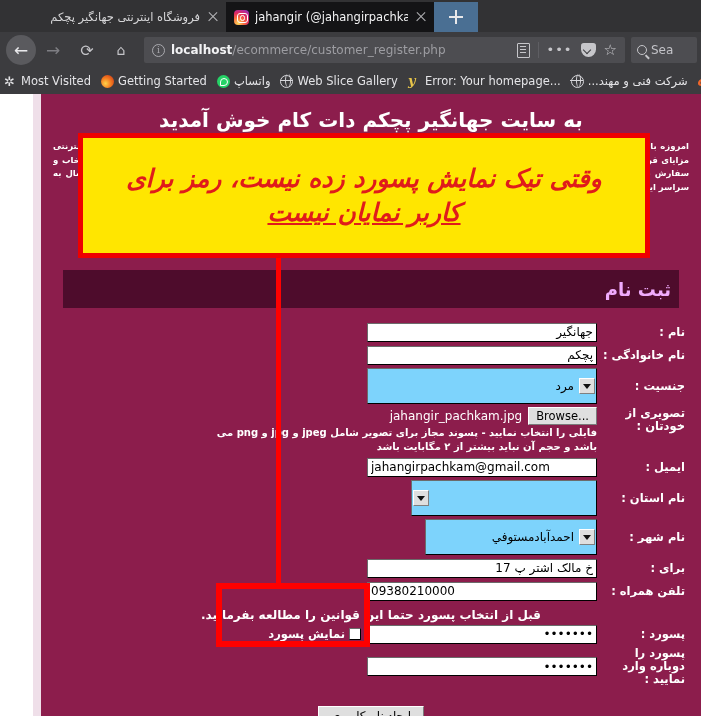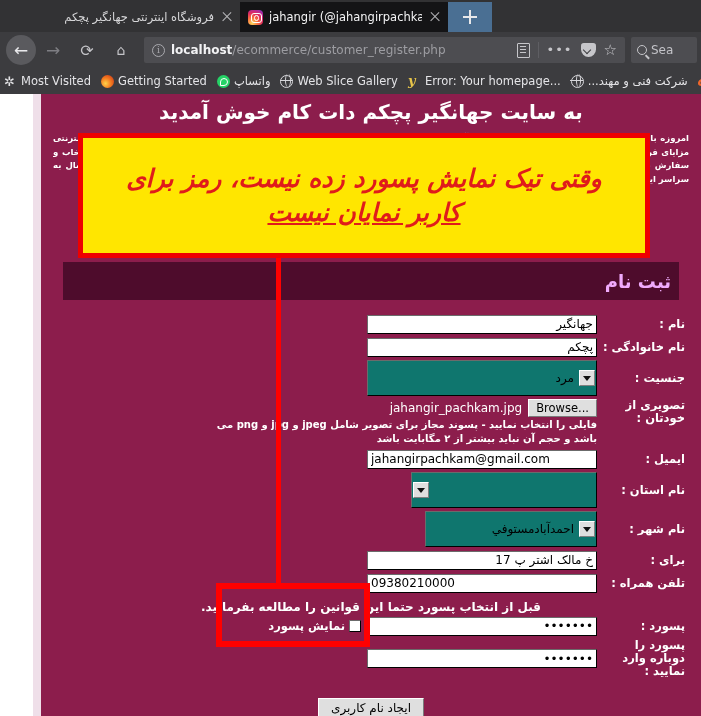--- a/index.html
+++ b/index.html
@@ -26,21 +26,21 @@
     background: #323234;
   }
 
   
   .tabstrip {
     position: relative;
     height: 32px;
     background: #323234;
     display: flex;
     align-items: flex-end;
-    padding-left: 18px;
+    padding-left: 4px;
   }
   .tab {
     position: relative;
     height: 30px;
     display: flex;
     align-items: center;
     gap: 6px;
     padding: 0 6px 0 8px;
     font-size: 11.5px;
     color: #d6d6d8;
@@ -293,21 +293,21 @@
     height: 622px;
     background: #8c1d4c;
     direction: rtl;
     color: #ffffff;
   }
 
   .welcome {
     text-align: center;
     font-size: 20px;
     font-weight: 700;
-    padding: 6px 0 2px 0;
+    padding: 14px 0 2px 0;
     letter-spacing: 0;
   }
 
   .intro-wrap {
     position: relative;
     height: 128px;
     padding: 6px 12px 0 12px;
   }
   .intro-text {
     font-size: 8.5px;
@@ -367,21 +367,21 @@
     direction: rtl;
     text-align: right;
     padding: 0 3px;
     line-height: 17px;
     font-family: "DejaVu Sans", "Liberation Sans", sans-serif;
     outline: none;
   }
   .finput.ltr { direction: ltr; text-align: left; }
   .fselect {
     height: 36px;
-    background: #0f766e;
+    background: #7dd3fc;
     border: 1px solid #000;
     border-top-color:#6b6b6b; border-left-color:#6b6b6b;
     display: flex; flex-direction: row-reverse; align-items: center;
     position: relative;
   }
   .fselect .sel-val {
     flex: 1 1 auto;
     font-size: 12px; color: #000;
     text-align: right; direction: rtl;
     padding: 0 4px; line-height: 18px;

